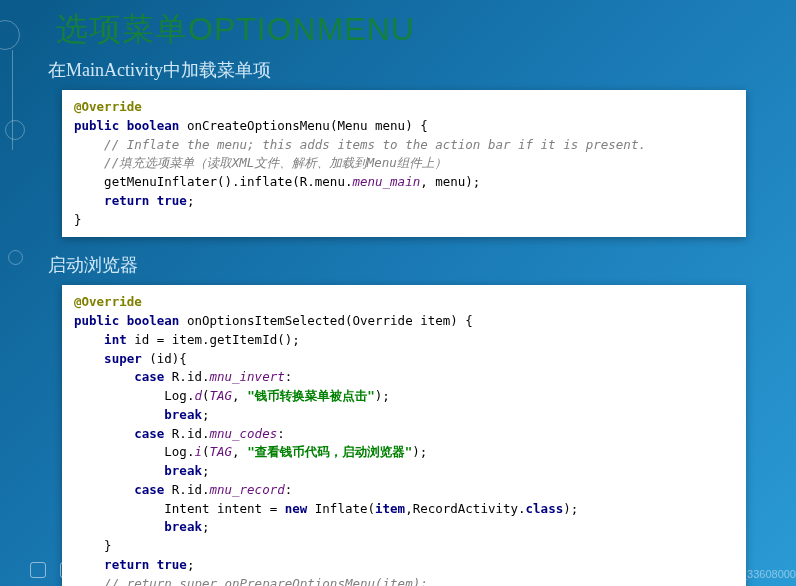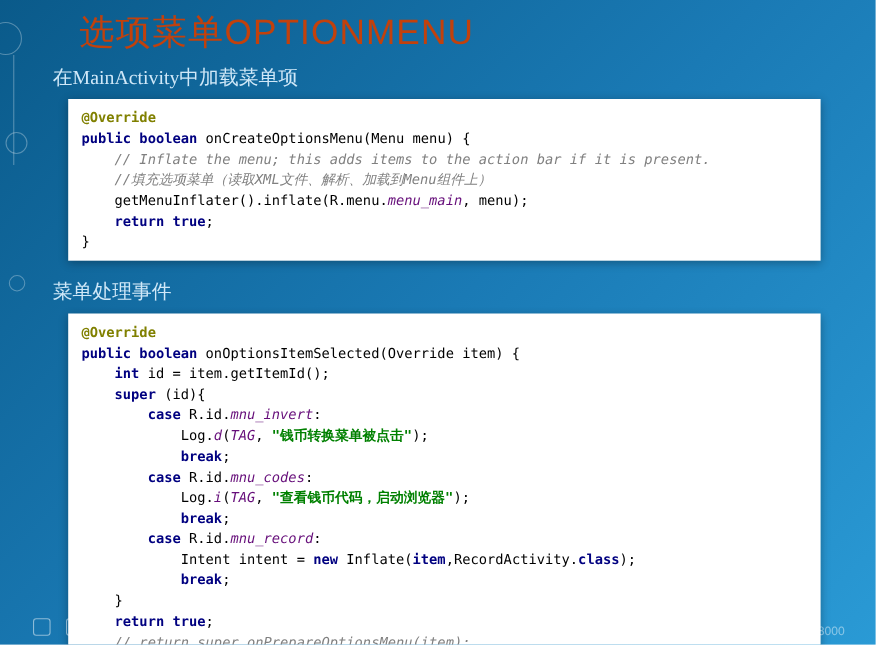--- a/index.html
+++ b/index.html
@@ -14,26 +14,25 @@
     .decoration {
       position: absolute;
       border: 1px solid rgba(255,255,255,0.3);
       border-radius: 50%;
     }
     .deco1 { width: 30px; height: 30px; top: 20px; left: -10px; }
     .deco2 { width: 20px; height: 20px; top: 120px; left: 5px; }
     .deco3 { width: 15px; height: 15px; top: 250px; left: 8px; }
     .deco-line { position: absolute; width: 1px; height: 100px; background: rgba(255,255,255,0.3); left: 12px; top: 50px; }
     .main-title {
-      color: #c2410c;
+      color: #15803d;
       font-size: 32px;
       font-weight: 300;
       padding: 8px 0 4px 56px;
       letter-spacing: 1px;
-      margin-left: 16px;
     }
     .subtitle {
       color: #d0e8f8;
       font-size: 18px;
       padding: 2px 0 8px 48px;
       font-family: 'SimSun', serif;
     }
     .code-block {
       background: #ffffff;
       margin: 0 50px 14px 62px;
@@ -45,21 +44,21 @@
     }
     .code-block pre { white-space: pre; }
     .annotation { color: #808000; font-weight: bold; }
     .keyword { color: #000080; font-weight: bold; }
     .comment { color: #808080; font-style: italic; }
     .field { color: #660E7A; font-style: italic; }
     .string { color: #008000; font-weight: bold; }
     .watermark {
       position: absolute;
       bottom: 6px;
-      right: 28px;
+      right: 0;
       color: rgba(255,255,255,0.45);
       font-size: 11px;
       font-family: Arial, sans-serif;
     }
     .bottom-icons {
       position: absolute;
       bottom: 8px;
       left: 30px;
       display: flex;
       gap: 14px;
@@ -86,21 +85,21 @@
 <div class="code-block">
 <pre><span class="annotation">@Override</span>
 <span class="keyword">public</span> <span class="keyword">boolean</span><span> onCreateOptionsMenu(Menu menu) {</span>
 <span class="comment">    // Inflate the menu; this adds items to the action bar if it is present.</span>
 <span class="comment">    //填充选项菜单（读取XML文件、解析、加载到Menu组件上）</span>
 <span>    getMenuInflater().inflate(R.menu.</span><span class="field">menu_main</span><span>, menu);</span>
 <span class="keyword">    return true</span><span>;</span>
 <span>}</span></pre>
 </div>
 
-<div class="subtitle">菜单处理事件</div>
+<div class="subtitle">启动浏览器</div>
 
 <div class="code-block">
 <pre><span class="annotation">@Override</span>
 <span class="keyword">public boolean</span><span> onOptionsItemSelected(Override item) {</span>
 <span class="keyword">    int</span><span> id = item.getItemId();</span>
 <span class="keyword">    super</span><span> (id){</span>
 <span class="keyword">        case</span><span> R.id.</span><span class="field">mnu_invert</span><span>:</span>
 <span>            Log.</span><span class="field">d</span><span>(</span><span class="field">TAG</span><span>, </span><span class="string">"钱币转换菜单被点击"</span><span>);</span>
 <span class="keyword">            break</span><span>;</span>
 <span class="keyword">        case</span><span> R.id.</span><span class="field">mnu_codes</span><span>:</span>

